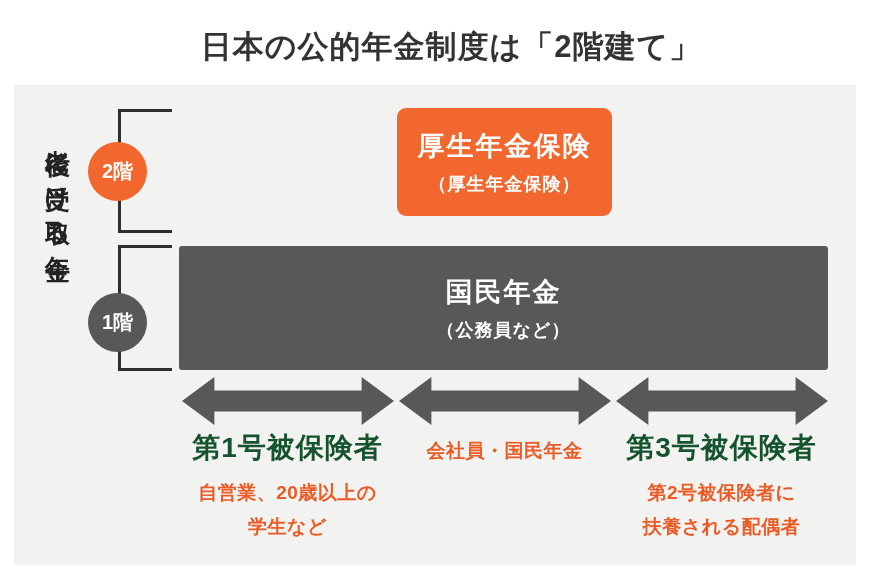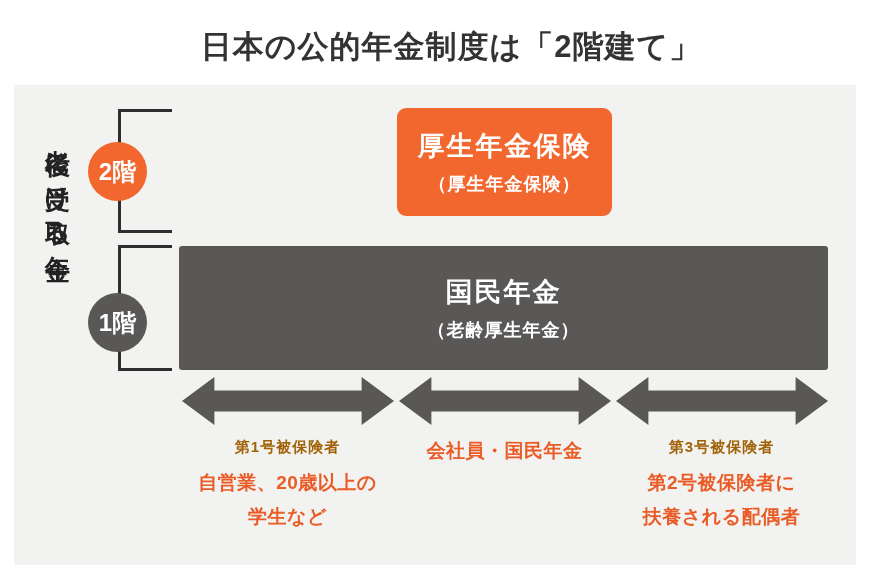--- a/index.html
+++ b/index.html
@@ -28,38 +28,38 @@
 
   .bracket{position:absolute;left:104px;width:54px;
     border-left:3px solid var(--bracket);
     border-top:3px solid var(--bracket);
     border-bottom:3px solid var(--bracket);}
   .bracket-2{top:24px;height:124px;}
   .bracket-1{top:160px;height:126px;}
 
   .badge{position:absolute;left:74px;width:59px;height:59px;border-radius:50%;
     display:flex;align-items:center;justify-content:center;
-    color:#fff;font-size:24px;font-weight:bold;}
+    color:#fff;font-size:20px;font-weight:bold;}
   .badge-2{top:57px;background:var(--orange);}
   .badge-1{top:208px;background:var(--dark);}
 
   .box{position:absolute;display:flex;flex-direction:column;
     align-items:center;justify-content:center;color:#fff;}
   .box-main{font-size:27px;font-weight:bold;letter-spacing:2px;}
   .box-sub{font-size:18px;font-weight:bold;margin-top:8px;letter-spacing:1px;}
   .box-orange{left:383px;top:23px;width:215px;height:108px;border-radius:9px;
     background:var(--orange);}
   .box-gray{left:165px;top:161px;width:649px;height:124px;border-radius:3px;
     background:var(--dark);text-align:right;}
 
   .columns{position:absolute;left:165px;top:292px;width:651px;display:flex;}
   .column{flex:1;display:flex;flex-direction:column;align-items:center;}
   .arrow-svg{width:calc(100% - 5px);height:48px;display:block;}
   .arrow-svg polygon{fill:var(--dark);}
-  .cat-label{margin-top:13px;font-size:15px;font-weight:600;color:#a16207;
+  .cat-label{margin-top:4px;font-size:28px;font-weight:600;color:#14532d;
     letter-spacing:1px;}
   .cat-desc{margin-top:9px;font-size:19px;font-weight:bold;
     color:var(--orange-text);line-height:34px;text-align:center;
     white-space:pre-line;letter-spacing:0.5px;}
 </style>
 </head>
 <body>
 
 <div class="stage">
 
@@ -75,21 +75,21 @@
     <div class="badge badge-2">2階</div>
     <div class="badge badge-1">1階</div>
 
     <div class="box box-orange">
       <div class="box-main">厚生年金保険</div>
       <div class="box-sub">（厚生年金保険）</div>
     </div>
 
     <div class="box box-gray">
       <div class="box-main">国民年金</div>
-      <div class="box-sub">（老齢厚生年金）</div>
+      <div class="box-sub">（公務員など）</div>
     </div>
 
     <div class="columns">
 
       <div class="column">
         <svg class="arrow-svg" viewBox="0 0 216 46" preserveAspectRatio="none">
           <polygon points="0,23 33,0 33,13 183,13 183,0 216,23 183,46 183,33 33,33 33,46"></polygon>
         </svg>
         <div class="cat-label">第1号被保険者</div>
         <div class="cat-desc">自営業、20歳以上の

